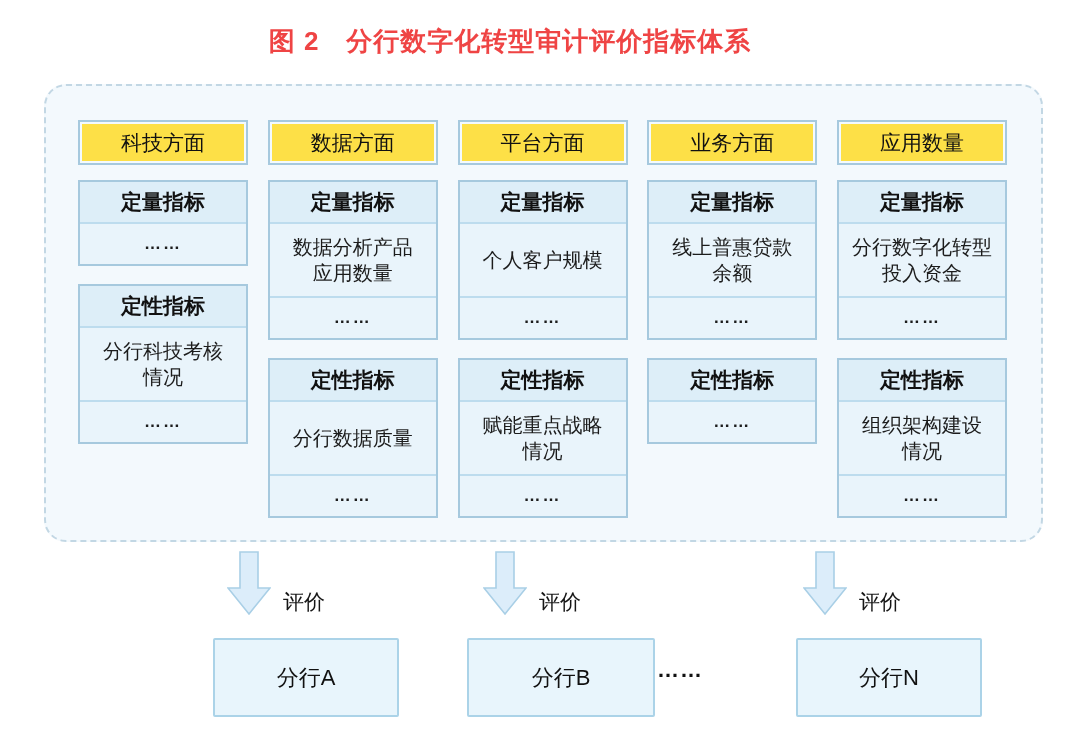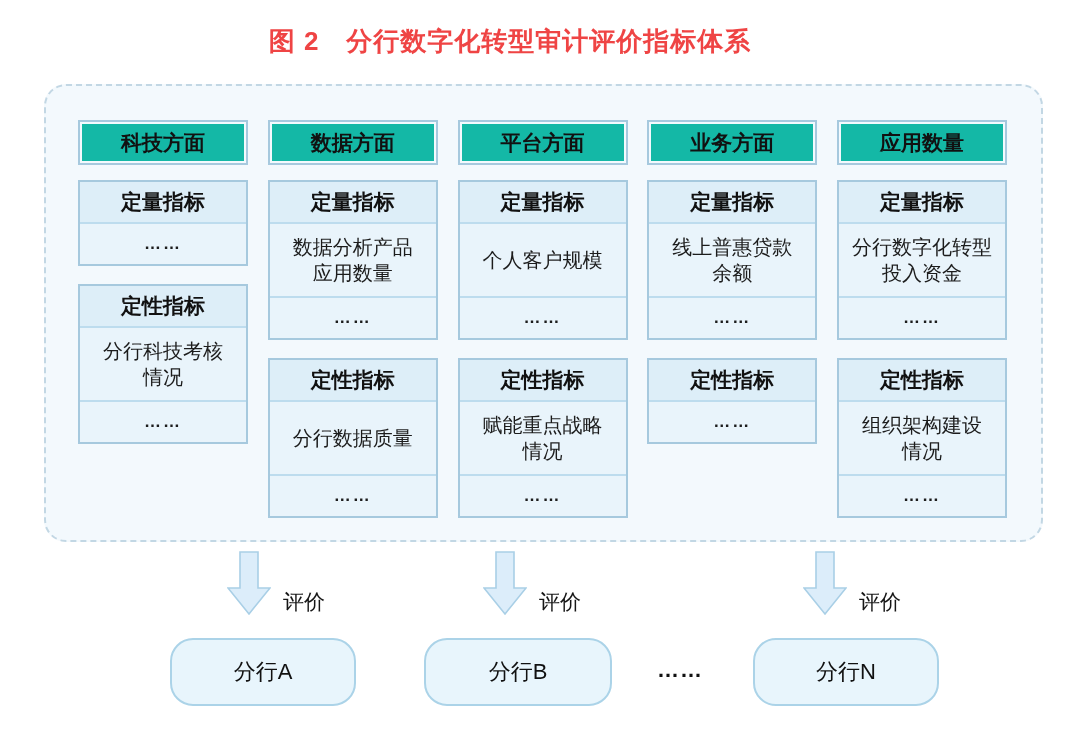--- a/index.html
+++ b/index.html
@@ -14,24 +14,24 @@
   }
   .panel{
     position:absolute;left:44px;top:84px;width:999px;height:458px;
     box-sizing:border-box;border:2px dashed #c2d7e4;border-radius:22px;
     background:#f3f9fd;
     display:flex;justify-content:space-between;
     padding:34px 34px 0 32px;
   }
   .col{width:170px;display:flex;flex-direction:column;}
   .aspect{
-    height:45px;box-sizing:border-box;border:2px solid #a6c9de;background:#14b8a6;
+    height:45px;box-sizing:border-box;border:2px solid #a6c9de;background:#fde047;
     box-shadow:inset 0 0 0 2px #f3fafe;
     display:flex;align-items:center;justify-content:center;
-    font-size:21px;font-weight:bold;margin-bottom:15px;
+    font-size:21px;font-weight:normal;margin-bottom:15px;
   }
   .group{
     box-sizing:border-box;border:2px solid #a6c9de;background:#e9f4fb;
   }
   .group.quant{margin-bottom:18px;}
   .g-head{
     height:40px;background:#ddeef8;border-bottom:2px solid #bddcee;
     display:flex;align-items:center;justify-content:center;
     font-size:21px;font-weight:bold;
   }
@@ -42,23 +42,23 @@
     color:#1c1c1c;
   }
   .g-dots{
     height:40px;display:flex;align-items:center;justify-content:center;
     font-size:17px;font-weight:bold;letter-spacing:2px;color:#1c1c1c;
   }
   .arrow-unit{position:absolute;top:551px;display:flex;align-items:flex-end;}
   .arrow-svg{display:block;}
   .arrow-label{margin-left:12px;margin-top:17px;font-size:21px;color:#161616;}
   .branch{
-    position:absolute;top:638px;height:68px;box-sizing:border-box;
-    border:2px solid #abd3e8;border-radius:23px;background:#e8f5fc;
-    display:flex;align-items:center;justify-content:center;font-size:22px;
+    position:absolute;top:638px;height:79px;box-sizing:border-box;
+    border:2px solid #abd3e8;border-radius:2px;background:#e8f5fc;
+    display:flex;align-items:center;justify-content:center;font-size:22px;margin-left:43px;
   }
   .branch-ellipsis{
     position:absolute;top:638px;left:640px;width:80px;height:64px;
     display:flex;align-items:center;justify-content:center;
     font-size:22px;font-weight:bold;letter-spacing:1px;
   }
 </style>
 </head>
 <body>
 

